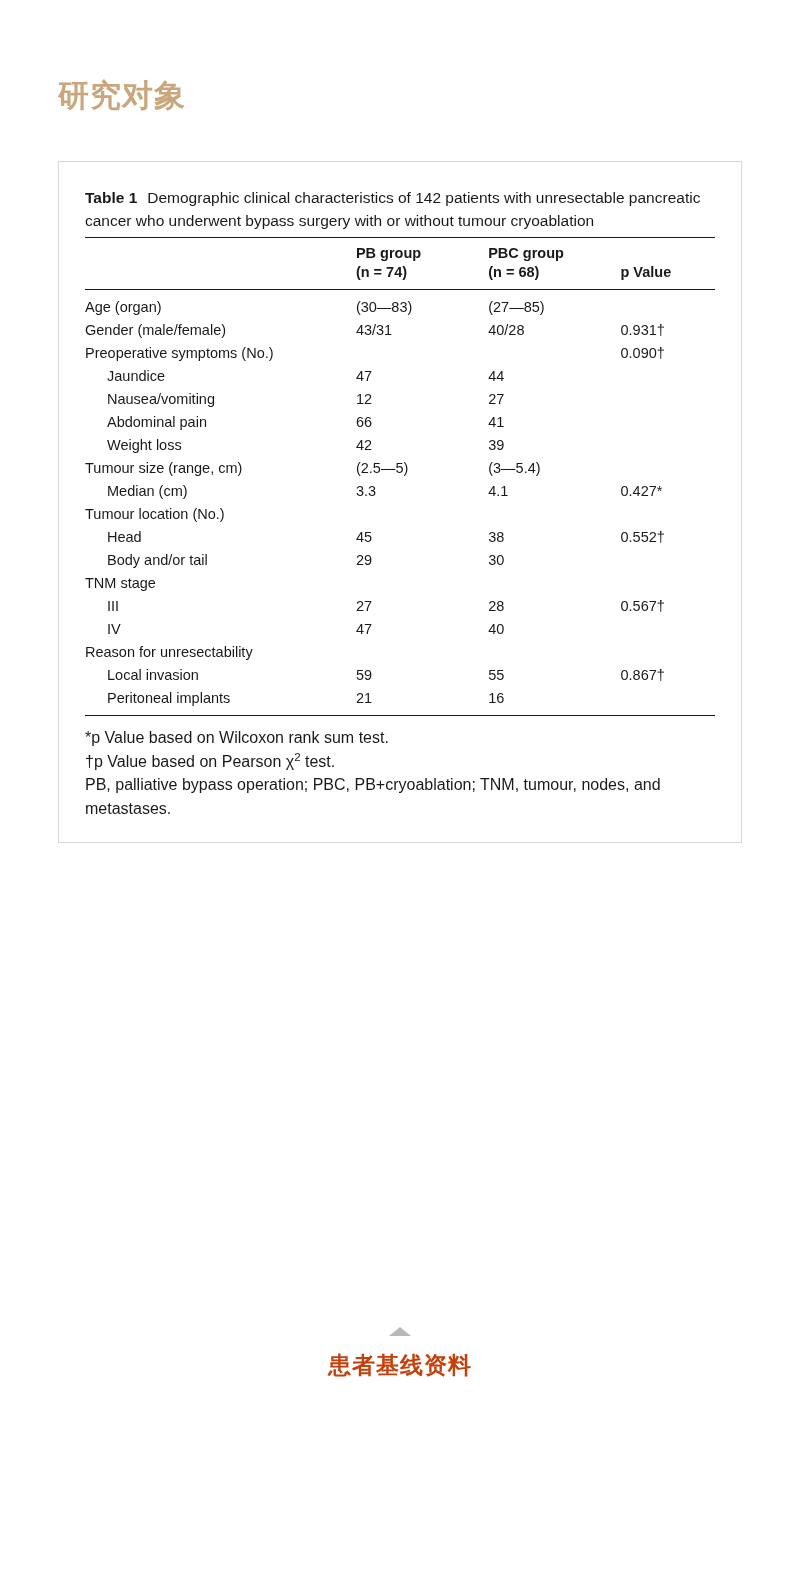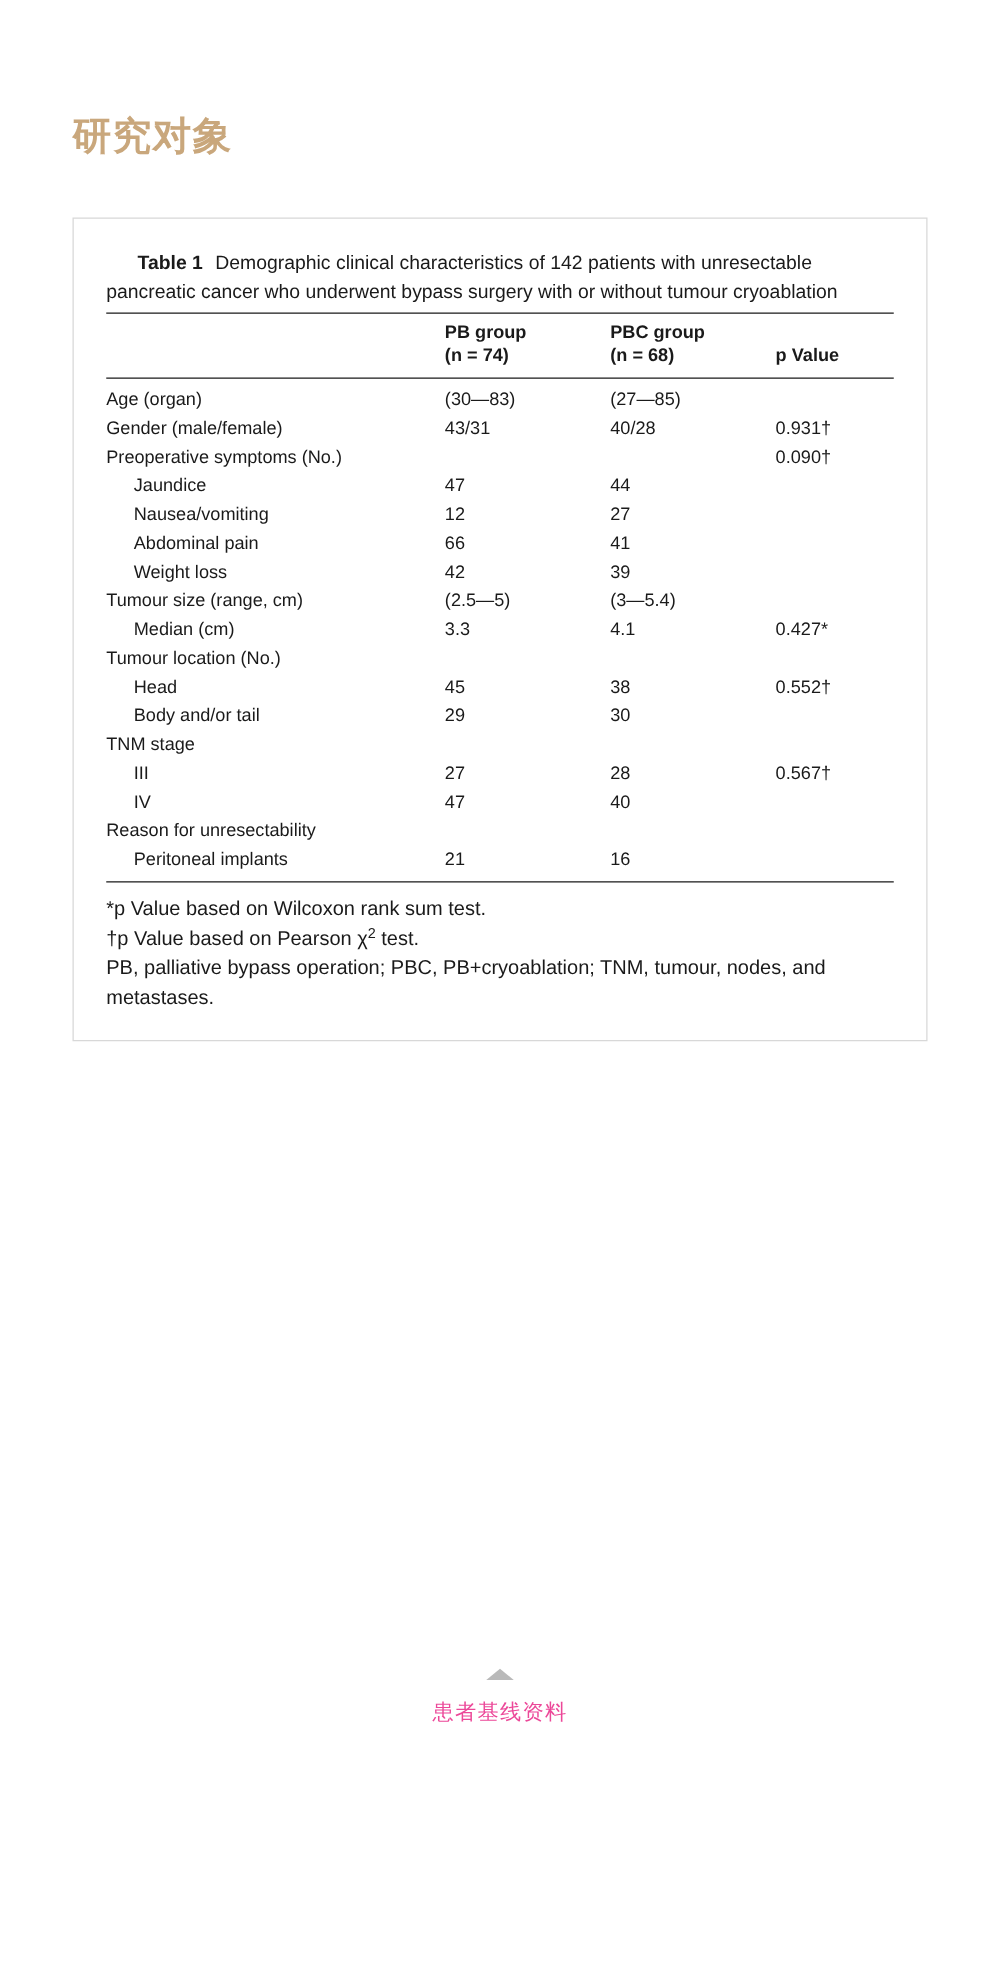--- a/index.html
+++ b/index.html
@@ -12,21 +12,21 @@
     background: #ffffff;
     font-family: "Liberation Sans", sans-serif;
     color: #231f20;
     overflow: hidden;
   }
   .page {
     position: relative;
     width: 800px;
     height: 1427px;
     box-sizing: border-box;
-    padding: 16px 58px;
+    padding: 3px 58px;
   }
   .section-title {
     margin: 0;
     padding-top: 72px;
     font-family: "Liberation Serif", serif;
     font-size: 31px;
     font-weight: bold;
     color: #c9a77c;
     letter-spacing: 1px;
   }
@@ -46,21 +46,20 @@
     padding: 24px 26px 22px 26px;
     box-sizing: border-box;
   }
   .tbl-caption {
     font-size: 15.5px;
     line-height: 1.5;
     color: #1a1a1a;
   }
   .tbl-caption .tbl-label {
     font-weight: bold;
-    margin-left: 25px;
   }
   .tbl-caption .tbl-label-sp {
     display: inline-block;
     width: 10px;
   }
   table.demo {
     width: 100%;
     border-collapse: collapse;
     margin-top: 4px;
     font-size: 14.5px;
@@ -112,23 +111,24 @@
   }
   .up-arrow {
     width: 0;
     height: 0;
     margin: 0 auto 14px auto;
     border-left: 11px solid transparent;
     border-right: 11px solid transparent;
     border-bottom: 9px solid #b9b9b9;
   }
   .footer-caption {
-    font-size: 17px;
-    color: #ec4899;
+    font-size: 23px;
+    color: #c2410c;
     letter-spacing: 1px;
+    font-weight: bold;
   }
   sup { font-size: 0.72em; vertical-align: super; }
 </style>
 </head>
 <body>
 
 <div class="page">
 
   <h1 class="section-title">研究对象</h1>
 
@@ -250,20 +250,26 @@
             <td>47</td>
             <td>40</td>
             <td></td>
           </tr>
           <tr>
             <td>Reason for unresectability</td>
             <td></td>
             <td></td>
             <td></td>
           </tr>
+          <tr>
+            <td class="indent-1">Local invasion</td>
+            <td>59</td>
+            <td>55</td>
+            <td>0.867†</td>
+          </tr>
           <tr class="last-body">
             <td class="indent-1">Peritoneal implants</td>
             <td>21</td>
             <td>16</td>
             <td></td>
           </tr>
         </tbody>
     </table>
 
     <div class="tbl-notes">

